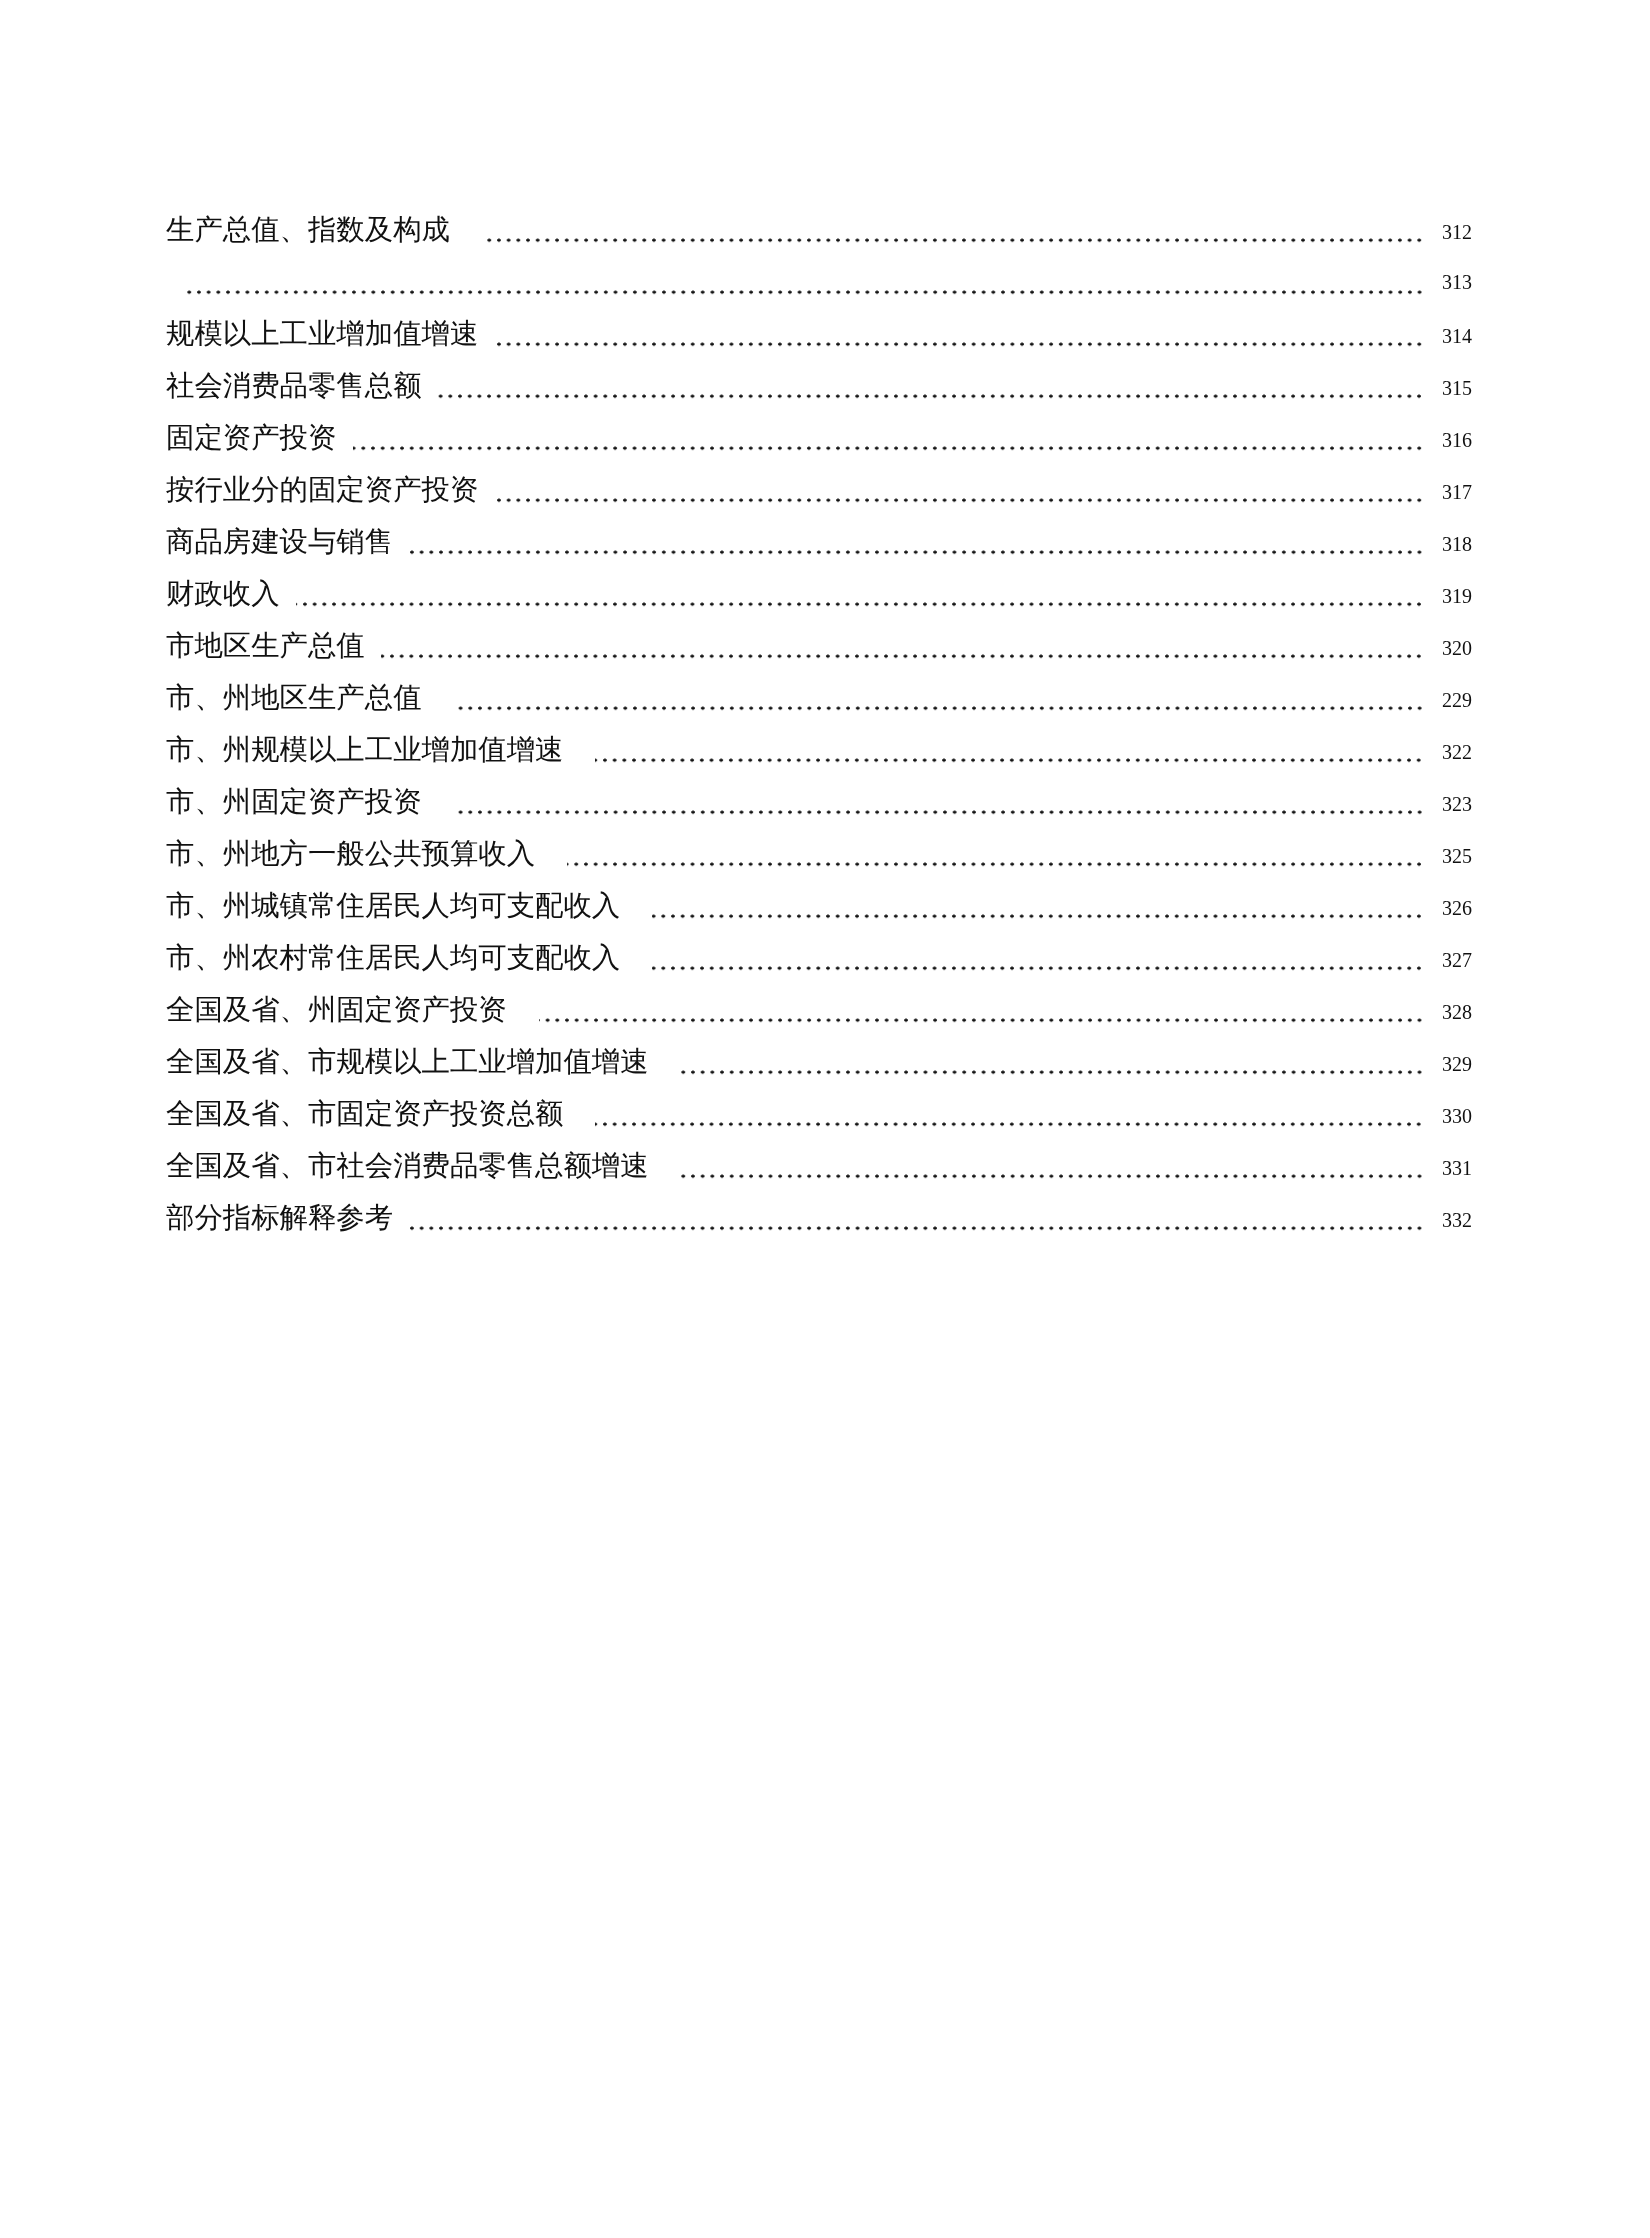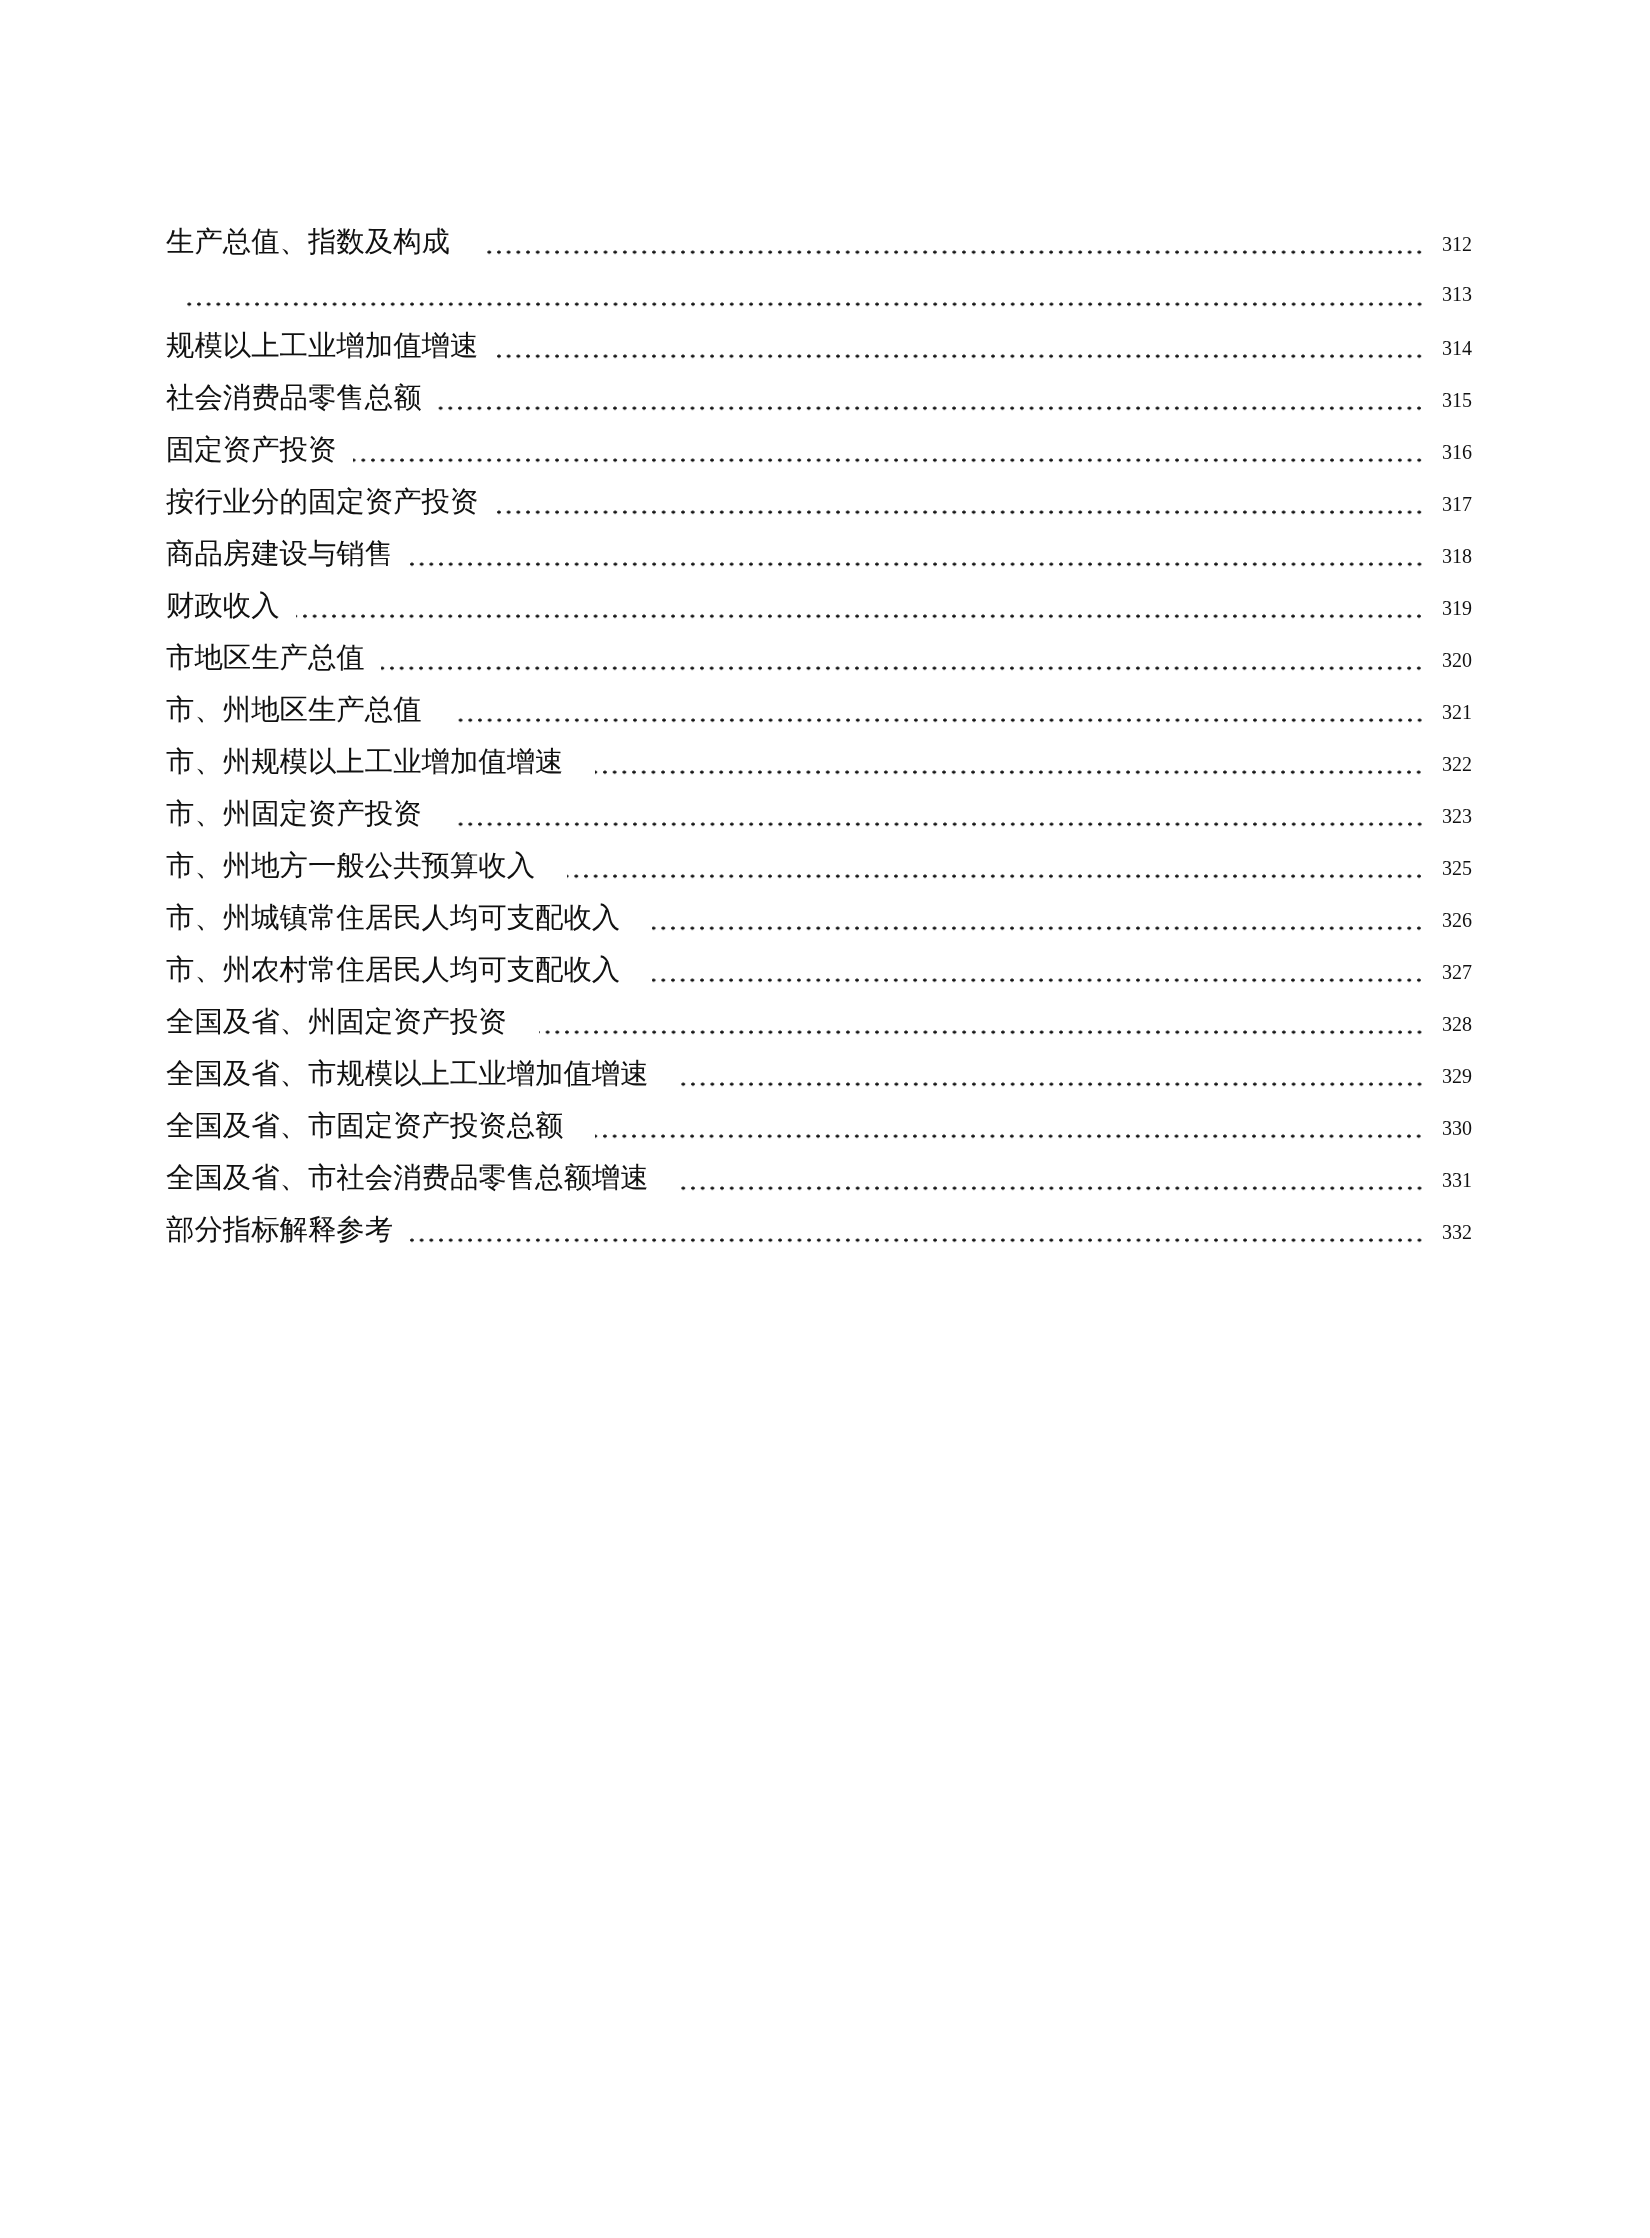--- a/index.html
+++ b/index.html
@@ -13,21 +13,20 @@
       position: relative;
       overflow: hidden;
       color: #111111;
       font-family: "Liberation Serif", "DejaVu Serif", serif;
     }
     .toc {
       position: absolute;
       left: 166px;
       top: 210px;
       width: 1318px;
-      margin-top: 12px;
     }
     .toc-row {
       display: flex;
       align-items: baseline;
       height: 52px;
       font-size: 28.4px;
       line-height: 40px;
       white-space: nowrap;
     }
     .toc-label {
@@ -110,21 +109,21 @@
 
   <div class="toc-row">
     <span class="toc-label">市地区生产总值</span>
     <span class="toc-leader"></span>
     <span class="toc-page">320</span>
   </div>
 
   <div class="toc-row wide-gap">
     <span class="toc-label">市、州地区生产总值</span>
     <span class="toc-leader"></span>
-    <span class="toc-page">321</span>
+    <span class="toc-page">229</span>
   </div>
 
   <div class="toc-row wide-gap">
     <span class="toc-label">市、州规模以上工业增加值增速</span>
     <span class="toc-leader"></span>
     <span class="toc-page">322</span>
   </div>
 
   <div class="toc-row wide-gap">
     <span class="toc-label">市、州固定资产投资</span>

